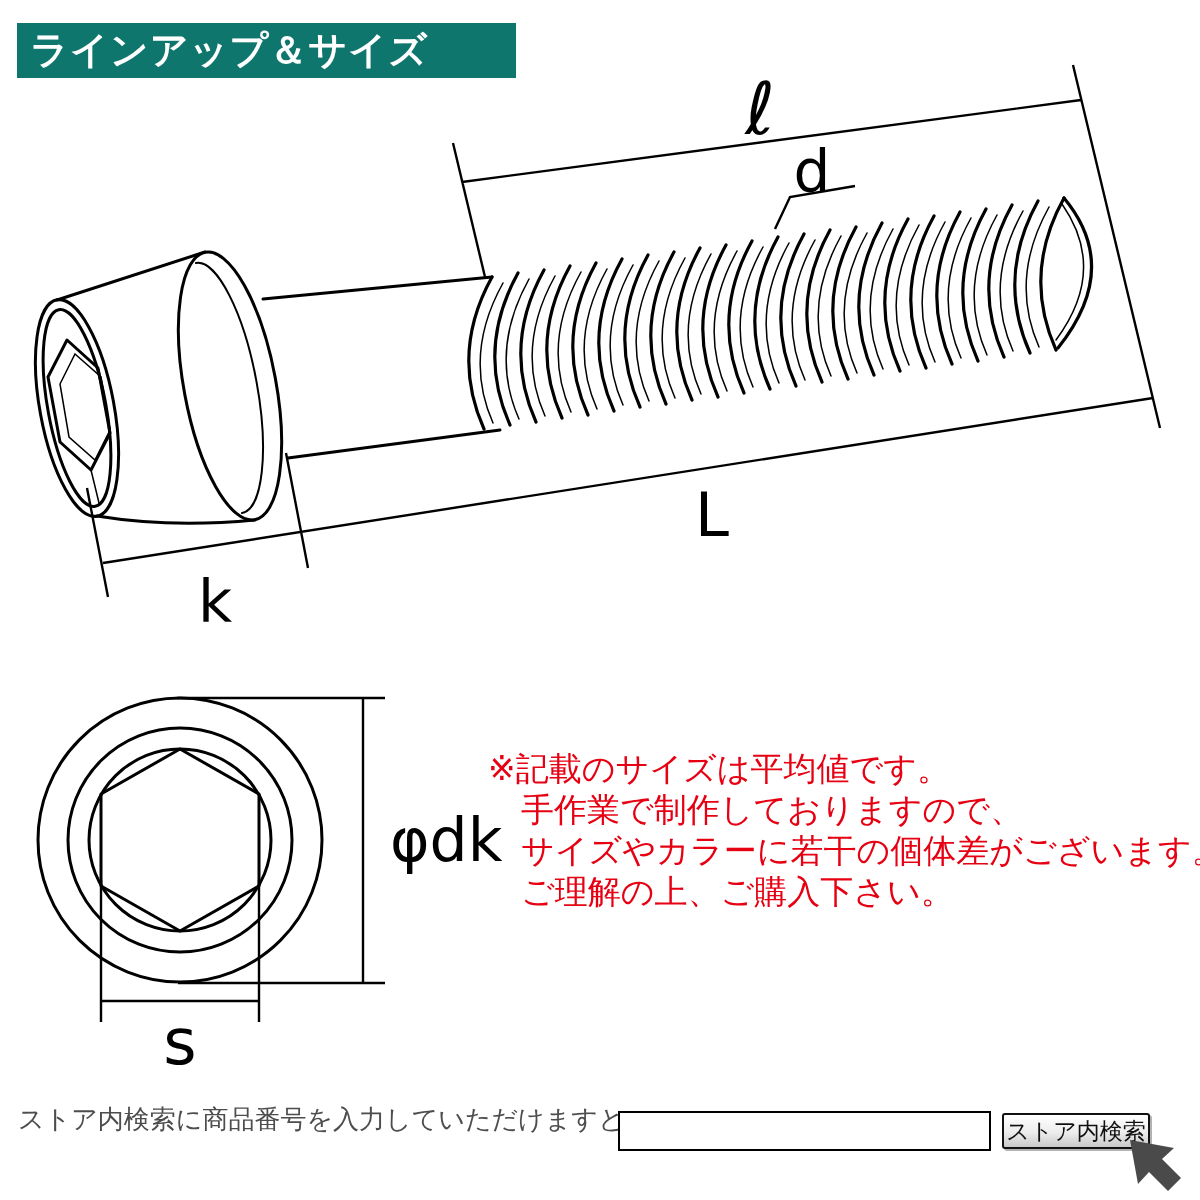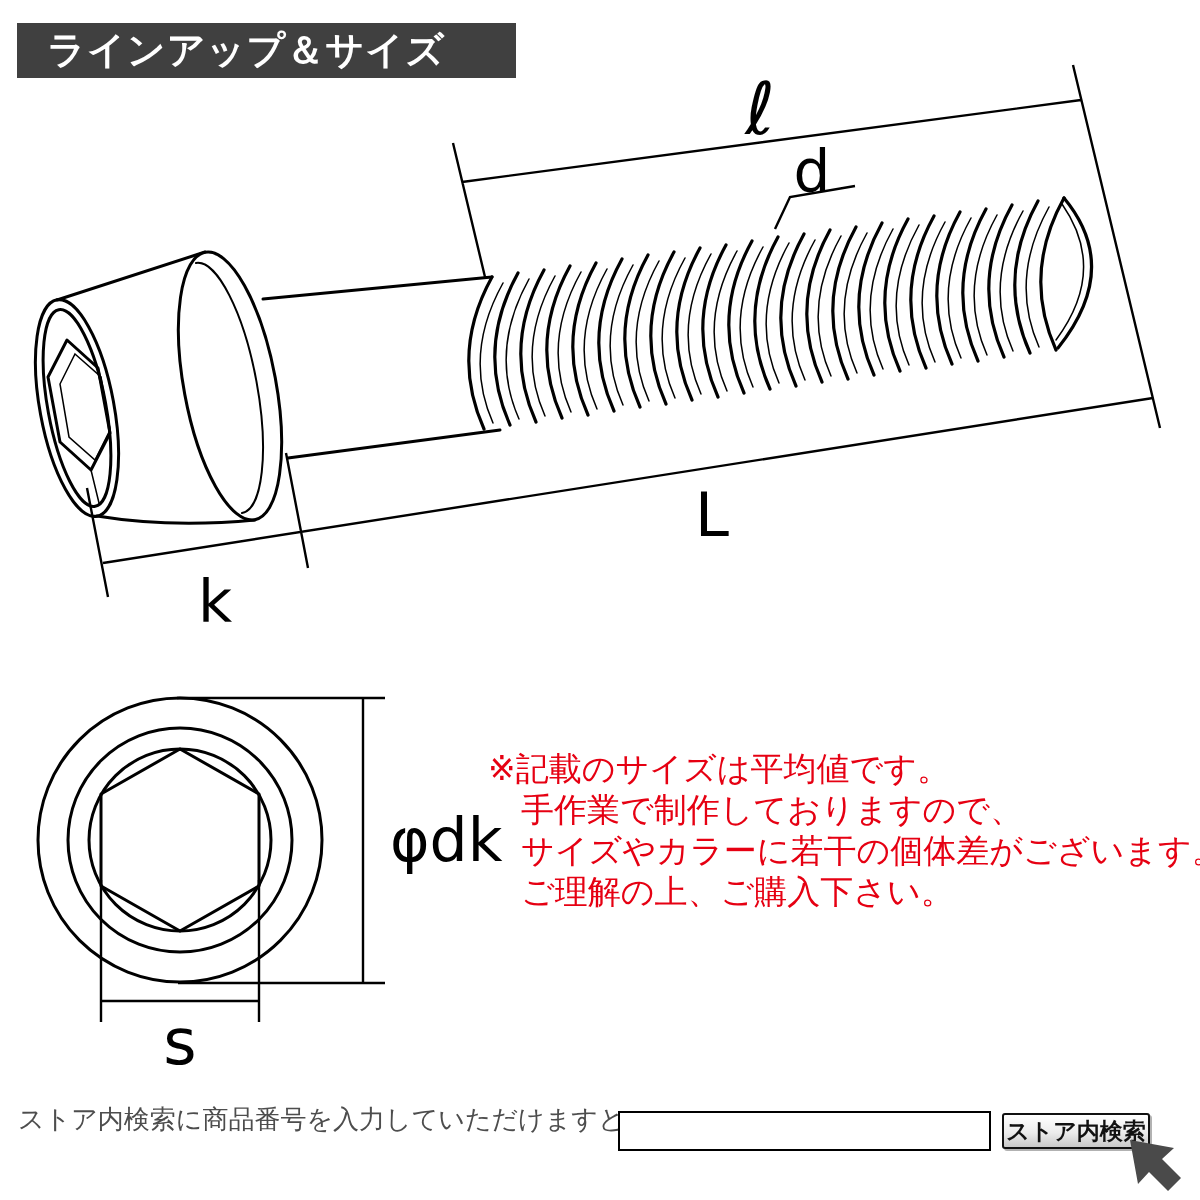--- a/index.html
+++ b/index.html
@@ -3,23 +3,23 @@
 <meta charset="utf-8">
 <style>
   html,body{margin:0;padding:0}
   body{
     width:1200px;height:1200px;position:relative;overflow:hidden;
     background:#ffffff;
     font-family:"Liberation Sans","DejaVu Sans",sans-serif;
   }
   .banner{
     position:absolute;left:17px;top:23px;width:499px;height:55px;
-    background:#404040;color:#ffffff;
+    background:#0f766e;color:#ffffff;
     display:flex;align-items:center;
-    padding-left:30px;box-sizing:border-box;
+    padding-left:13px;box-sizing:border-box;
     font-size:38px;font-weight:bold;letter-spacing:1px;
   }
   svg.diagram{position:absolute;left:0;top:0;pointer-events:none}
   .ln{stroke:#000;fill:none;stroke-width:3;stroke-linecap:round;stroke-linejoin:round}
   .crest{stroke:#000;fill:none;stroke-width:3.2;stroke-linecap:round}
   .thin{stroke:#000;fill:none;stroke-width:1.5;stroke-linecap:round}
   .dim{stroke:#000;fill:none;stroke-width:2.4;stroke-linecap:butt}
   svg text{fill:#000;font-family:"DejaVu Sans","Liberation Sans",sans-serif}
   .notice{
     position:absolute;left:488px;top:748px;
@@ -35,21 +35,21 @@
     border:2px solid #000;box-sizing:border-box;background:#fff;
     font-size:24px;padding:0 8px;font-family:inherit;
   }
   .search-button{
     position:absolute;left:1002px;top:1113px;width:148px;height:36px;
     border:2px solid #111;border-radius:3px;
     background:linear-gradient(180deg,#ffffff 0%,#ececec 55%,#c8c8c8 100%);
     box-shadow:2px 2px 0 rgba(0,0,0,0.3), inset 0 1px 0 #ffffff;
     font-size:23px;color:#111;font-family:inherit;
     display:flex;align-items:center;justify-content:center;
-    padding:0;cursor:pointer;box-sizing:border-box;letter-spacing:0;font-weight:bold;
+    padding:0;cursor:pointer;box-sizing:border-box;letter-spacing:0;
   }
   .cursor-arrow{position:absolute;left:0;top:0;pointer-events:none}
 </style>
 </head>
 <body>
 
 <div class="banner">
   <span>ラインアップ＆サイズ</span>
 </div>
 

